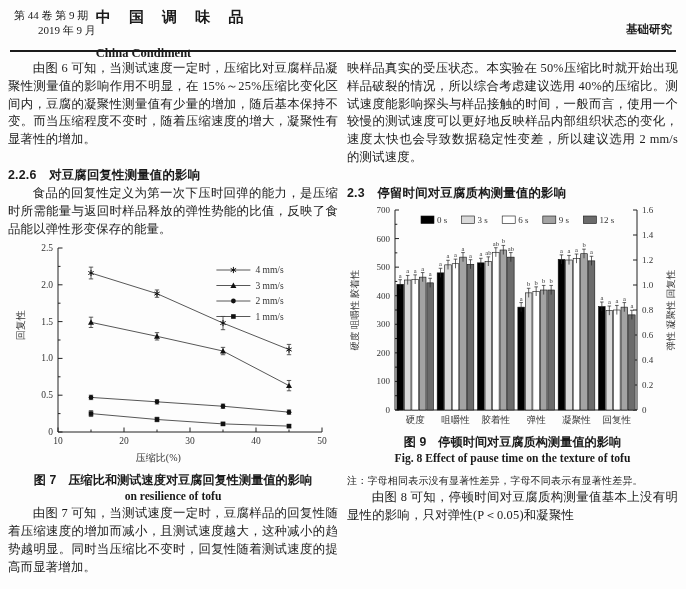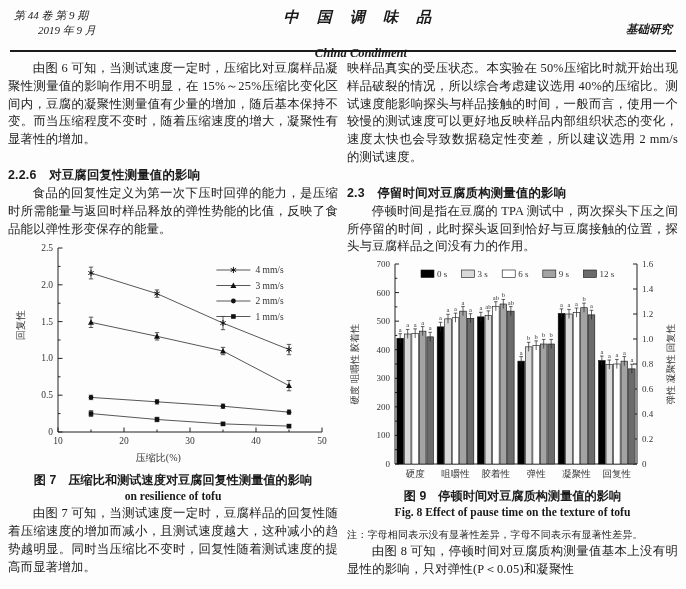--- a/index.html
+++ b/index.html
@@ -3,24 +3,24 @@
 <meta charset="utf-8">
 <style>
   html,body{margin:0;padding:0;background:#e8e8e8;}
   .page{
     position:relative;width:686px;height:589px;margin:0 auto;
     background:#fdfdfd;color:#1a1a1a;overflow:hidden;
     font-family:"Liberation Serif","DejaVu Serif",serif;
   }
   
   .hdr{display:flex;align-items:flex-start;justify-content:space-between;
-       padding:8px 14px 0 14px;height:38px;font-style:italic;}
+       padding:8px 14px 0 14px;height:38px;}
   .hdr-left{font-size:11px;line-height:15px;}
   .hdr-left .l2{padding-left:8px;margin-left:16px;}
-  .hdr-center{text-align:center;flex:1;}
+  .hdr-center{text-align:left;flex:1;}
   .hdr-center .cn{font-size:15px;font-weight:bold;letter-spacing:7px;
        font-family:"Liberation Sans","DejaVu Sans",sans-serif;}
   .hdr-center .en{font-size:12.5px;font-weight:bold;margin-top:19px;}
   .hdr-right{font-size:11.5px;font-weight:bold;margin-top:14px;
        font-family:"Liberation Sans","DejaVu Sans",sans-serif;}
   .rule{height:0;border-bottom:2.5px solid #1c1c1c;margin:4px 10px 0 10px;}
   
   .cols{display:flex;gap:9px;padding:8px 8px 0 8px;}
   .col{width:331px;}
   p{margin:0;font-size:12.4px;line-height:17.8px;text-align:justify;
@@ -192,21 +192,20 @@
           <div class="cap-cn">图 7　压缩比和测试速度对豆腐回复性测量值的影响</div>
           <div class="cap-en">on resilience of tofu</div>
         </figcaption>
       </figure>
       <p class="indent">由图 7 可知，当测试速度一定时，豆腐样品的回复性随着压缩速度的增加而减小，且测试速度越大，这种减小的趋势越明显。同时当压缩比不变时，回复性随着测试速度的提高而显著增加。</p>
     </section>
 
     <section class="col">
       <p>映样品真实的受压状态。本实验在 50%压缩比时就开始出现样品破裂的情况，所以综合考虑建议选用 40%的压缩比。测试速度能影响探头与样品接触的时间，一般而言，使用一个较慢的测试速度可以更好地反映样品内部组织状态的变化，速度太快也会导致数据稳定性变差，所以建议选用 2 mm/s 的测试速度。</p>
       <h3>2.3　停留时间对豆腐质构测量值的影响</h3>
-      <p class="indent">停顿时间是指在豆腐的 TPA 测试中，两次探头下压之间所停留的时间，此时探头返回到恰好与豆腐接触的位置，探头与豆腐样品之间没有力的作用。</p>
       <figure>
         <svg id="fig8" width="334" height="230" viewBox="0 0 334 230">
             <line x1="48" y1="6" x2="48" y2="206" style="stroke:#222;stroke-width:1;fill:none"></line>
             <line x1="290" y1="6" x2="290" y2="206" style="stroke:#222;stroke-width:1;fill:none"></line>
             <line x1="48" y1="206" x2="290" y2="206" style="stroke:#222;stroke-width:1;fill:none"></line>
             <line x1="48" y1="206" x2="52" y2="206" style="stroke:#222;stroke-width:1;fill:none"></line>
             <text x="43" y="209" text-anchor="end" font-size="9">0</text>
             <line x1="48" y1="191.71428571428572" x2="50.3" y2="191.71428571428572" style="stroke:#222;stroke-width:1;fill:none"></line>
             <line x1="48" y1="177.42857142857144" x2="52" y2="177.42857142857144" style="stroke:#222;stroke-width:1;fill:none"></line>
             <text x="43" y="180.42857142857144" text-anchor="end" font-size="9">100</text>

